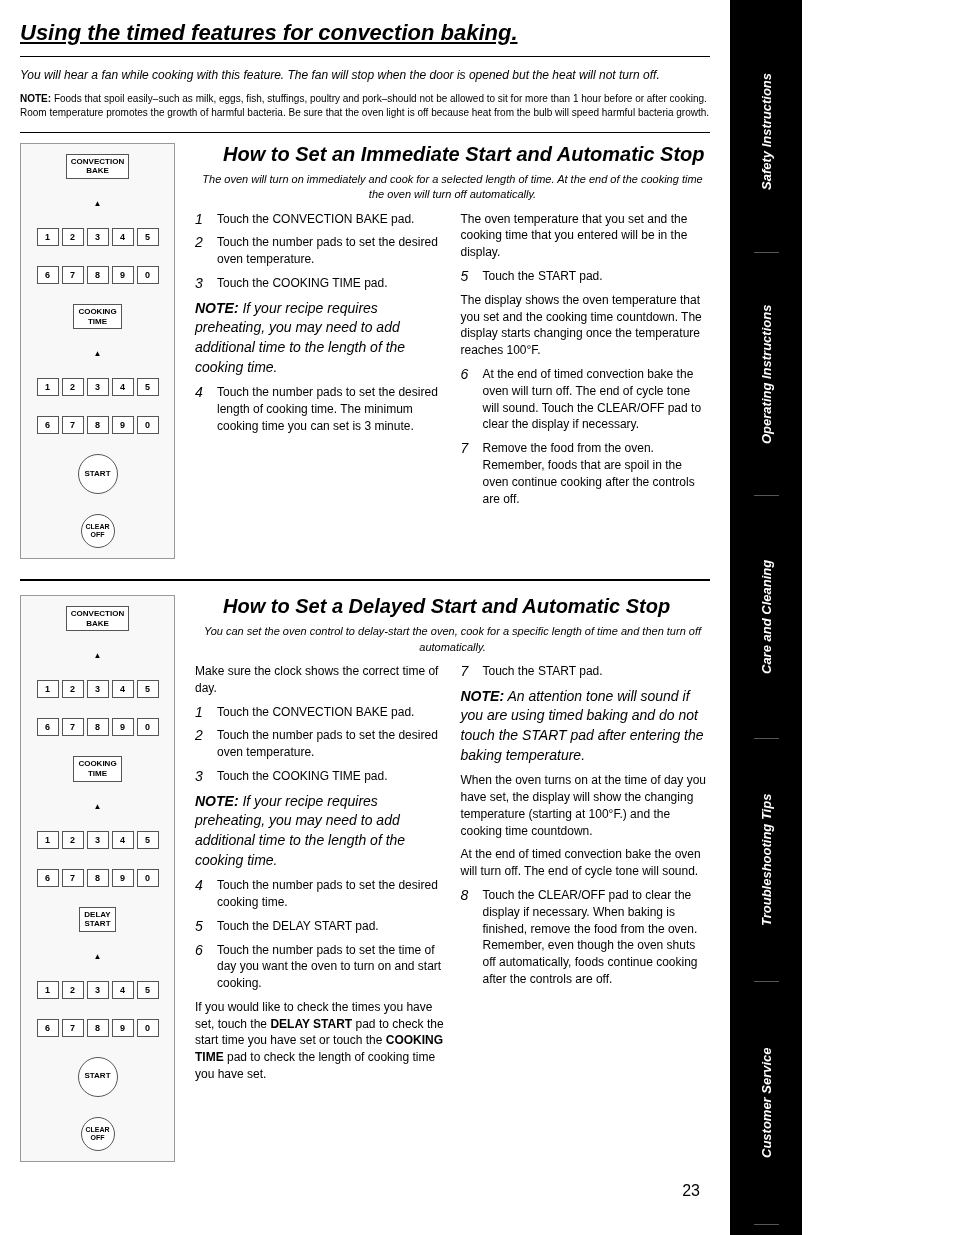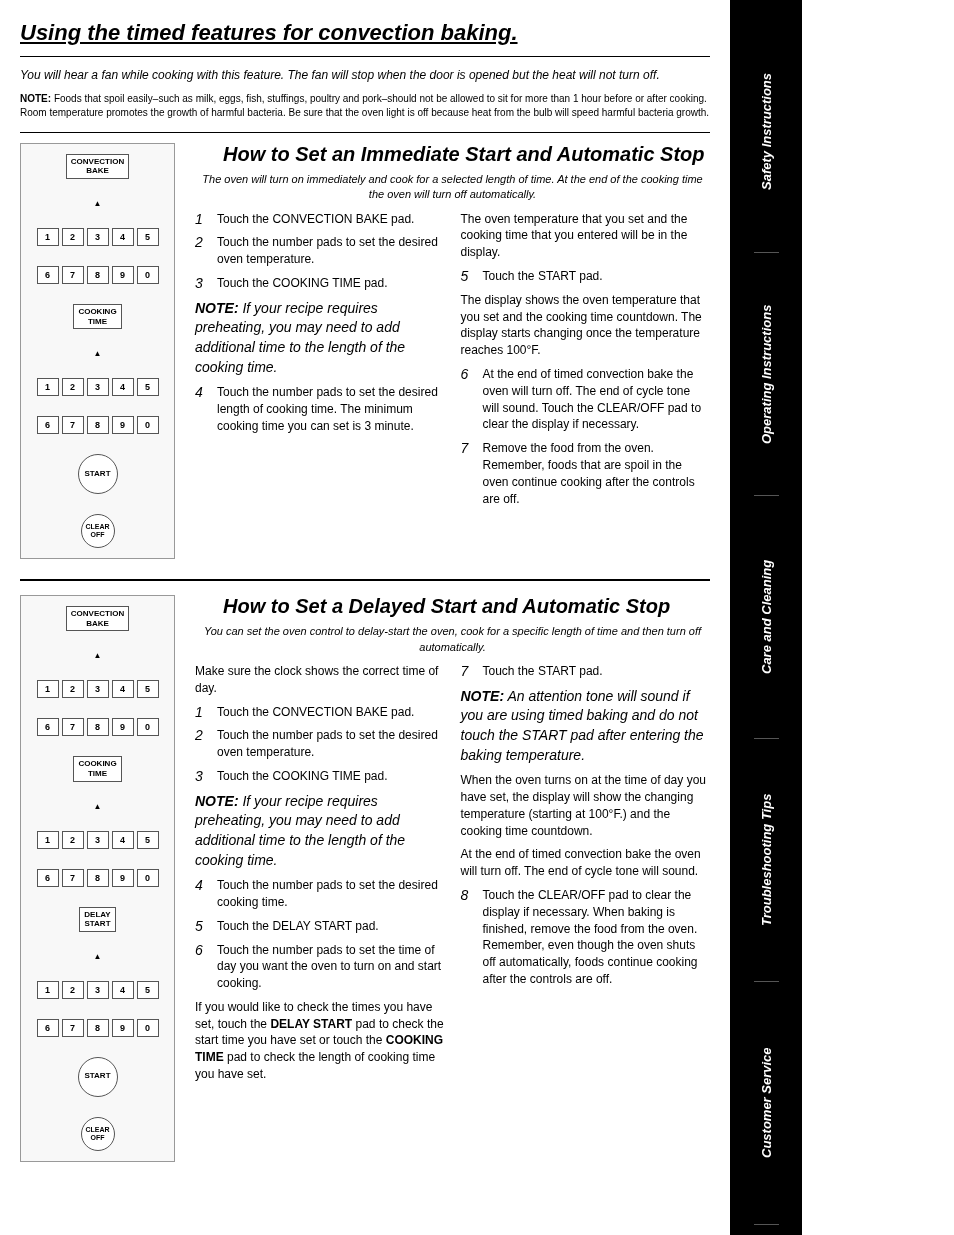--- a/index.html
+++ b/index.html
@@ -431,20 +431,21 @@
             <p class="plain-text">At the end of timed convection bake the oven will turn off. The end of cycle tone will sound.</p>
             <div class="step">
               <span class="step-num"><em>8</em></span>
               <span class="step-text">Touch the <strong>CLEAR/OFF</strong> pad to clear the display if necessary. When baking is finished, remove the food from the oven. Remember, even though the oven shuts off automatically, foods continue cooking after the controls are off.</span>
             </div>
           </div>
         </div>
       </div>
     </div>
 
+    <div class="page-number">23</div>
   </div>
 
   <div class="sidebar">
     <div class="sidebar-section">
       <span>Safety Instructions</span>
     </div>
     <div class="sidebar-section">
       <span>Operating Instructions</span>
     </div>
     <div class="sidebar-section">

